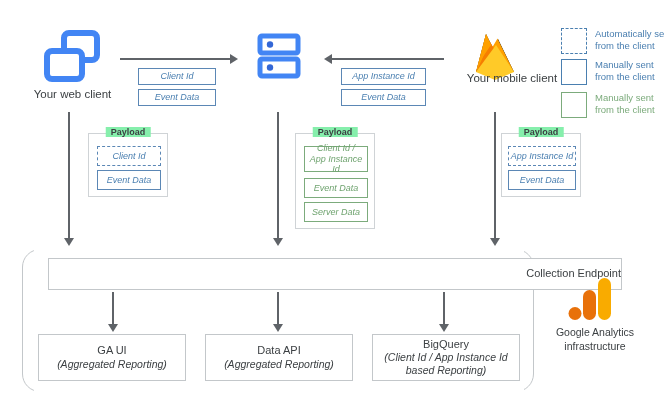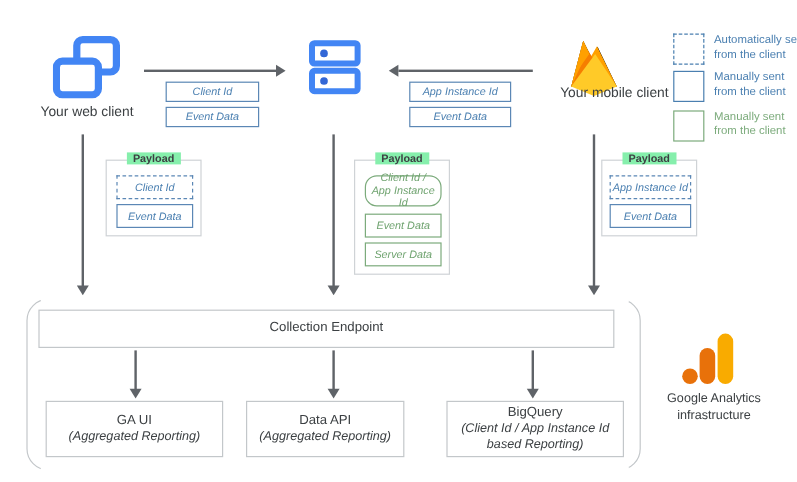--- a/index.html
+++ b/index.html
@@ -144,58 +144,58 @@
   <div class="arrow-down" style="left:490px;top:238px;"></div>
 
   <div class="payload" style="left:88px;top:133px;width:80px;height:64px;">
     <span class="payload-title">Payload</span>
     <div class="chip dashed" style="position:absolute;left:8px;top:12px;width:64px;height:20px;">Client Id</div>
     <div class="chip" style="position:absolute;left:8px;top:36px;width:64px;height:20px;">Event Data</div>
   </div>
 
   <div class="payload" style="left:295px;top:133px;width:80px;height:96px;">
     <span class="payload-title">Payload</span>
-    <div class="chip green" style="position:absolute;left:8px;top:12px;width:64px;height:26px;flex-direction:column;border-radius:10px;">
+    <div class="chip green" style="position:absolute;left:8px;top:12px;width:64px;height:26px;flex-direction:column;">
       <span>Client Id /</span>
       <span>App Instance Id</span>
     </div>
     <div class="chip green" style="position:absolute;left:8px;top:44px;width:64px;height:20px;">Event Data</div>
     <div class="chip green" style="position:absolute;left:8px;top:68px;width:64px;height:20px;">Server Data</div>
   </div>
 
   <div class="payload" style="left:501px;top:133px;width:80px;height:64px;">
     <span class="payload-title">Payload</span>
     <div class="chip dashed" style="position:absolute;left:6px;top:12px;width:68px;height:20px;">App Instance Id</div>
     <div class="chip" style="position:absolute;left:6px;top:36px;width:68px;height:20px;">Event Data</div>
   </div>
 
   <div class="infra" style="left:22px;top:249px;width:512px;height:143px;"></div>
 
   <div class="infra-mask-top" style="left:34px;top:246px;width:490px;height:6px;"></div>
   <div class="infra-mask-top" style="left:34px;top:389px;width:490px;height:6px;"></div>
 
-  <div class="box" style="left:32px;top:258px;width:480px;height:32px;">
+  <div class="box" style="left:48px;top:258px;width:574px;height:32px;align-items:flex-end;">
     <span>Collection Endpoint</span>
   </div>
 
   <div class="vline-thin" style="left:112px;top:292px;height:34px;"></div>
   <div class="arrow-down" style="left:108px;top:324px;"></div>
 
   <div class="vline-thin" style="left:277px;top:292px;height:34px;"></div>
   <div class="arrow-down" style="left:273px;top:324px;"></div>
 
   <div class="vline-thin" style="left:443px;top:292px;height:34px;"></div>
   <div class="arrow-down" style="left:439px;top:324px;"></div>
 
   <div class="box" style="left:38px;top:334px;width:148px;height:47px;">
     <span>GA UI</span>
     <span class="ital">(Aggregated Reporting)</span>
   </div>
 
-  <div class="box" style="left:205px;top:334px;width:132px;height:47px;">
+  <div class="box" style="left:205px;top:334px;width:148px;height:47px;">
     <span>Data API</span>
     <span class="ital">(Aggregated Reporting)</span>
   </div>
 
   <div class="box" style="left:372px;top:334px;width:148px;height:47px;">
     <span>BigQuery</span>
     <span class="ital">(Client Id / App Instance Id</span>
     <span class="ital">based Reporting)</span>
   </div>
 

